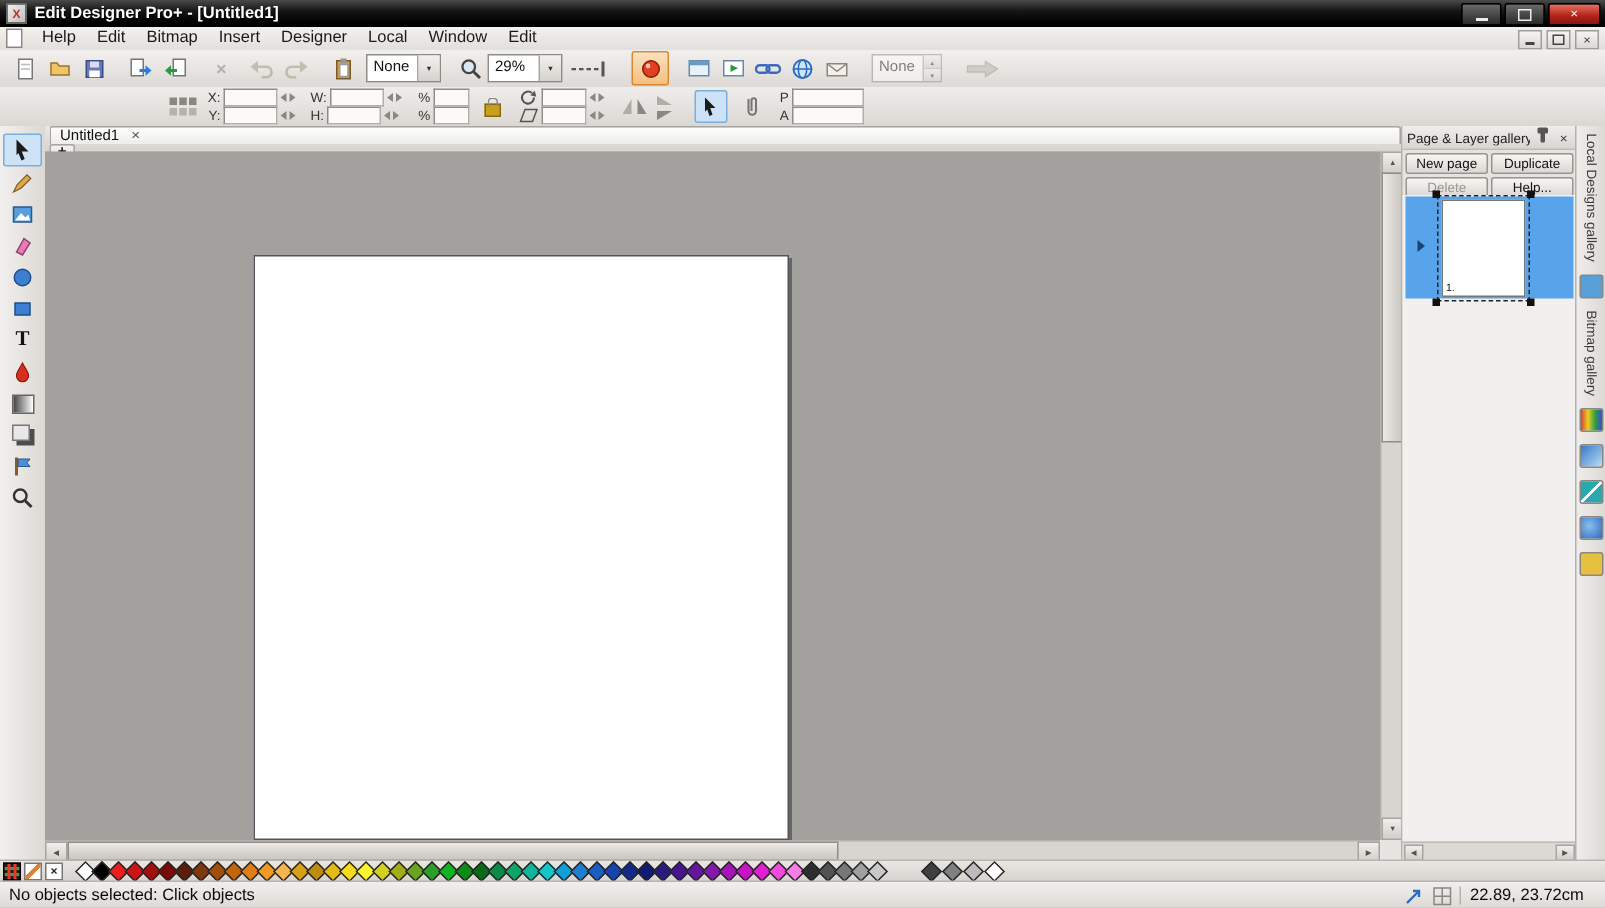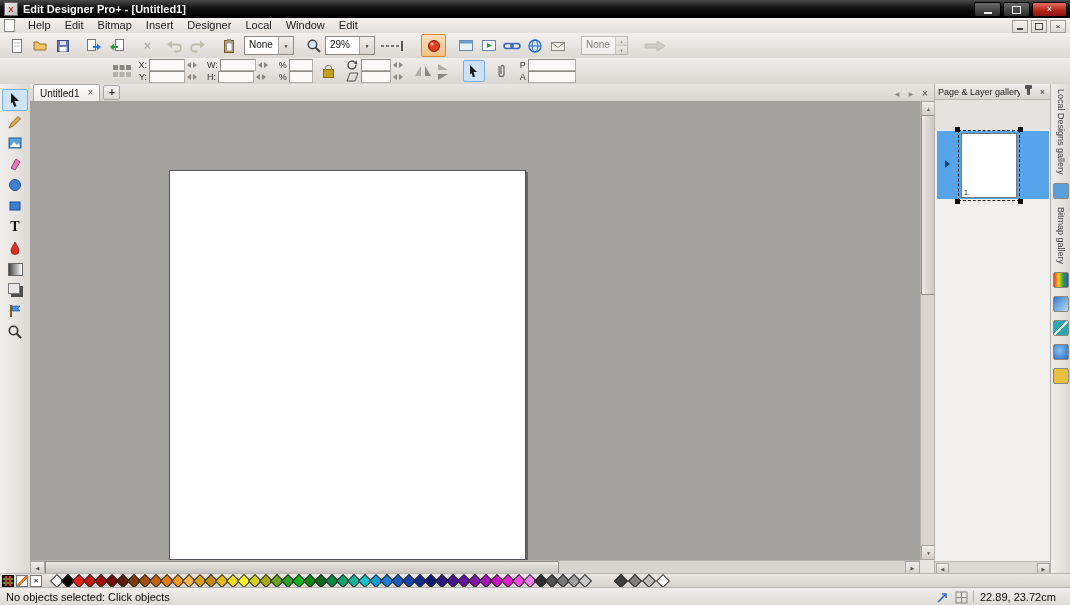--- a/index.html
+++ b/index.html
@@ -57,21 +57,21 @@
 
   
   #toolbox{position:absolute;left:0;top:84px;width:30px;height:489px;background:linear-gradient(90deg,#f2f0ee,#dcd8d4);border-right:1px solid #b5b2ae;display:flex;flex-direction:column;align-items:center;padding-top:5px;gap:1px;}
   .tool{width:24px;height:20px;display:flex;align-items:center;justify-content:center;border-radius:2px;flex:0 0 auto;}
   .tool.selected{background:#cfe3f6;border:1px solid #7aade0;}
   .grad-sq{width:13px;height:11px;border:1px solid #666;background:linear-gradient(90deg,#444,#fff);}
   .shadow-sq{width:10px;height:9px;background:#e8e8e8;border:1px solid #777;box-shadow:3px 3px 0 rgba(40,40,40,.8);margin:-3px 0 0 -3px;}
   .tfont{font-family:"Liberation Serif",serif;font-weight:bold;font-size:14px;color:#111;line-height:1;}
 
   
-  #tabbar{position:absolute;left:30px;top:84px;width:904px;height:17px;background:linear-gradient(#e9e6e3,#d8d4d0);border-bottom:1px solid #b2afab;display:flex;align-items:flex-end;}
+  #tabbar{position:absolute;left:30px;top:84px;width:904px;height:17px;background:linear-gradient(#e9e6e3,#d8d4d0);border-bottom:1px solid #b2afab;display:flex;flex-direction:column;}
   .tab{height:16px;margin-left:3px;background:linear-gradient(#fdfdfc,#efedeb);border:1px solid #a8a5a1;border-bottom:none;border-radius:2px 2px 0 0;display:flex;align-items:center;gap:8px;padding:0 6px;font-size:10px;color:#111;}
   .tab-close{font-size:10px;color:#555;line-height:1;}
   .newtab{width:15px;height:13px;margin:0 0 1px 3px;background:linear-gradient(#f4f2f0,#dcd8d4);border:1px solid #a8a5a1;border-radius:2px;display:flex;align-items:center;justify-content:center;font-size:10px;font-weight:bold;color:#222;line-height:1;}
   #tab-nav{margin-left:auto;display:flex;align-items:center;gap:2px;padding:0 3px 2px 0;}
   .nav-btn{width:12px;height:12px;display:flex;align-items:center;justify-content:center;font-size:6px;color:#8f8c88;}
   .nav-btn.closex{font-size:10px;color:#444;}
 
   
   #canvas{position:absolute;left:30px;top:101px;width:890px;height:459px;background:#a2a19e;overflow:hidden;}
   #page{position:absolute;left:139px;top:69px;width:355px;height:388px;background:#fff;border:1px solid #55535a;box-shadow:2px 2px 0 rgba(30,30,30,.45);}
@@ -526,20 +526,26 @@
   <div id="hs-r" class="sc-btn">▶</div>
 </div>
 
 <div id="right-panel">
   <div id="rp-header">
     <span id="rp-title">Page &amp; Layer gallery</span>
     <span class="rp-hbtn">
         <span class="pin"></span>
       </span>
     <span class="rp-hbtn">×</span>
+  </div>
+  <div id="rp-buttons">
+    <div class="rp-btn">New page</div>
+    <div class="rp-btn">Duplicate</div>
+    <div class="rp-btn disabled">Delete</div>
+    <div class="rp-btn">Help...</div>
   </div>
   <div id="rp-content">
     <div id="rp-selection">
       <span id="rp-expander"></span>
       <div id="rp-thumb">
         <div id="rp-marquee"></div>
         <span class="handle h-tl"></span>
         <span class="handle h-tr"></span>
         <span class="handle h-bl"></span>
         <span class="handle h-br"></span>

